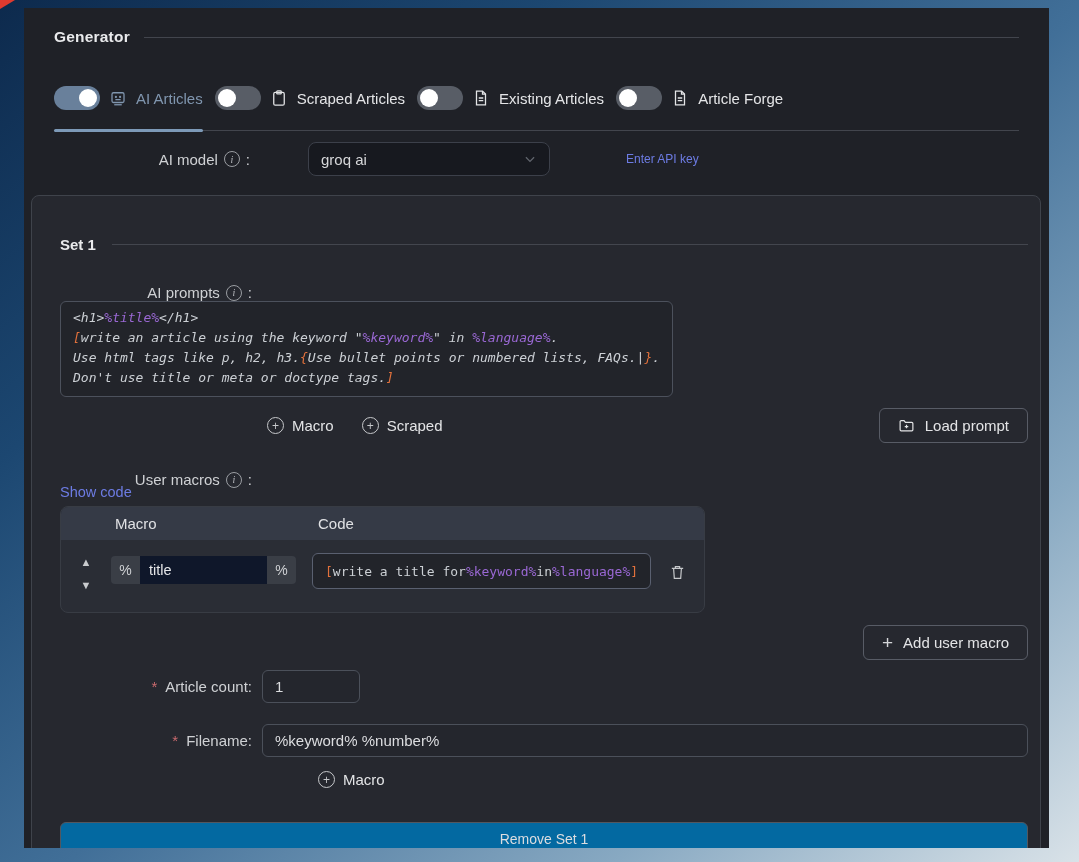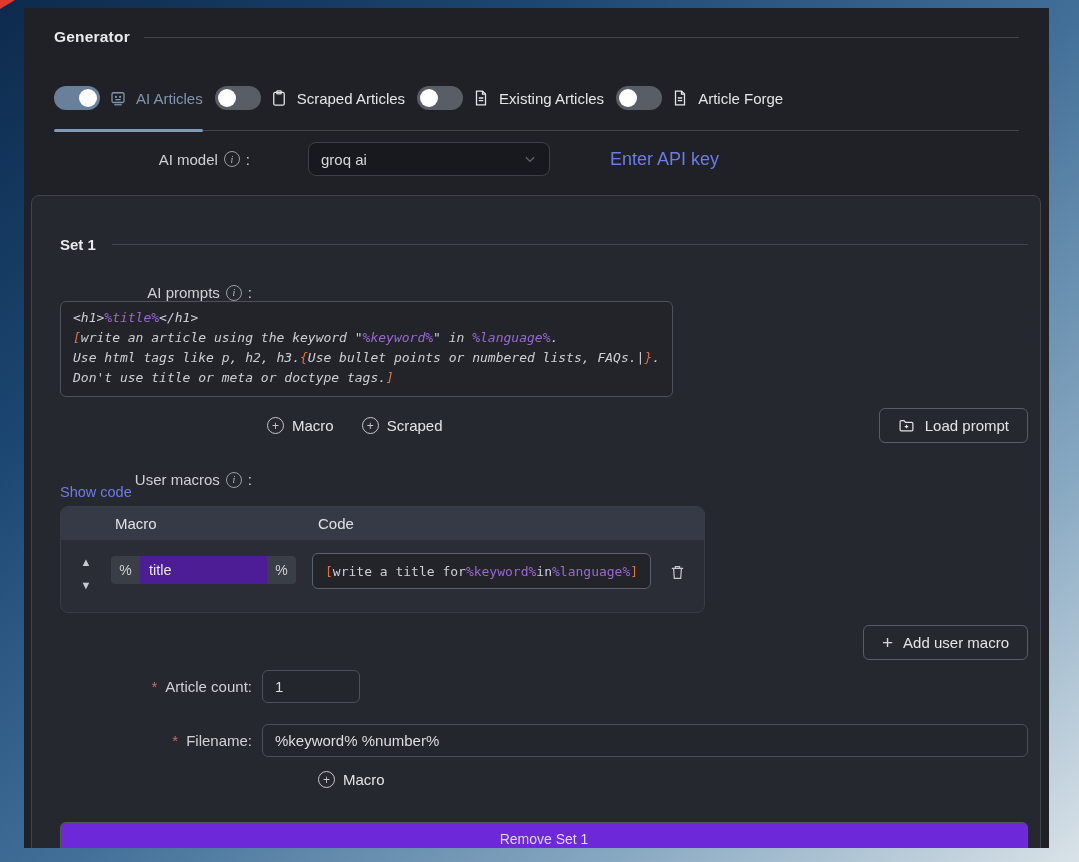--- a/index.html
+++ b/index.html
@@ -33,21 +33,21 @@
   .toggle .knob { position:absolute; top:3px; left:3px; width:18px; height:18px; border-radius:50%; background:#ffffff; }
   .toggle.on { background:#69809b; }
   .toggle.on .knob { left:25px; }
 
   
   .model-row { display:flex; align-items:center; margin-top:11px;gap:48px; }
   .label-col { width:196px; display:flex; justify-content:flex-end; align-items:center; gap:6px; color:#cfd1d4; font-size:15px; }
   .info-icon { width:16px; height:16px; border:1px solid #9a9da2; border-radius:50%; color:#b9bbbf; font-size:10px; font-style:italic; font-family:"Liberation Serif",serif; display:inline-flex; align-items:center; justify-content:center; flex:0 0 auto; }
   .select-box { margin-left:10px; width:242px; height:34px; background:#17191f; border:1px solid #3c404a; border-radius:8px; padding:0 12px; display:flex; align-items:center; justify-content:space-between; color:#d6d7d9; font-size:15px; cursor:pointer; }
   .chevron { color:#61656d; display:flex; }
-  .link { color:#6d7ce4; font-size:18px; margin-left:12px; text-decoration:none; cursor:pointer; }
+  .link { color:#6d7ce4; font-size:12px; margin-left:28px; text-decoration:none; cursor:pointer; }
 
   
   .set-panel { margin:19px 8px 0 7px; border:1px solid #3f434b; border-radius:8px; background:#26282f; padding:40px 12px 30px 28px; }
   .set-header { display:flex; align-items:center; }
   .set-title { font-size:15px; font-weight:bold; color:#e9eaec; }
   .set-header .hline { background:#43464e; margin-left:16px; }
 
   .frow { display:flex; align-items:center; }
   .frow.top { align-items:flex-start;flex-direction:column; }
   .flabel { width:192px; margin-right:10px; display:flex; justify-content:flex-end; align-items:center; gap:6px; color:#cfd1d4; font-size:15px; flex:0 0 auto; }
@@ -78,38 +78,38 @@
   .show-code-row .link { font-size:14.5px; margin-left:0; }
   .macro-table { background:#2a2d35; border:1px solid #383c44; border-radius:8px; overflow:hidden; }
   .mt-header { display:flex; background:#353a46; height:33px; align-items:center; font-size:15px; color:#e0e1e4; }
   .mt-h-macro { width:250px; padding-left:54px; }
   .mt-h-code { flex:1; padding-left:7px; }
   .mt-row { display:flex; align-items:flex-start; padding:13px 0 21px 0; }
   .arrows-col { width:50px; display:flex; flex-direction:column; align-items:center; gap:12px; padding-top:4px; }
   .arrow-btn { background:none; border:none; color:#c9cbce; font-size:11px; cursor:pointer; line-height:1; }
   .macro-input-group { display:flex; height:28px; border-radius:4px; overflow:hidden; margin-top:3px; }
   .pct-box { width:29px; background:#3a3e46; color:#cfd1d4; font-size:14px; display:flex; align-items:center; justify-content:center; cursor:pointer; }
-  .macro-name-input { width:127px; background:#4c1d95; border:none; outline:none; color:#e6e7e9; font-size:14.5px; padding:0 9px; font-family:inherit; }
+  .macro-name-input { width:127px; background:#0f172a; border:none; outline:none; color:#e6e7e9; font-size:14.5px; padding:0 9px; font-family:inherit; }
   .row-code-field { flex:1; margin-left:16px; border:1px solid #5a6070; border-radius:6px; background:#22242a; height:36px; display:flex; align-items:center; padding:0 12px; font-family:"DejaVu Sans Mono", monospace; font-size:13px; cursor:text; }
   .trash-col { width:53px; display:flex; justify-content:center; padding-top:10px; }
   .trash-btn { background:none; border:none; color:#c6c8cb; cursor:pointer; display:flex; }
 
   .add-macro-row { display:flex; justify-content:flex-end; margin-top:12px; }
   .plus-glyph { font-size:19px; font-weight:400; line-height:1; color:#d3d5d8; }
 
   .count-row { margin-top:10px; }
   .text-input { height:33px; background:#24262d; border:1px solid #4b505a; border-radius:6px; color:#dcdde0; font-size:15px; padding:0 12px; font-family:inherit; outline:none; }
   .count-input { width:98px; }
   .filename-row { margin-top:21px; }
   .filename-input { flex:1; }
   .fn-macro-row { margin-top:14px; }
   .fn-macro-area { flex:1; padding-left:56px; display:flex; }
 
   .remove-row { margin-top:34px; }
-  .remove-btn { width:100%; height:34px; border:1px solid #53575f; border-radius:6px; background:#6d28d9; color:#dcdde0; font-size:14px; font-family:inherit; cursor:pointer; }
+  .remove-btn { width:100%; height:34px; border:1px solid #53575f; border-radius:6px; background:#0369a1; color:#dcdde0; font-size:14px; font-family:inherit; cursor:pointer; }
 
   svg { display:block; }
 </style>
 </head>
 <body>
 
 <div class="corner-mark"></div>
 
 <div class="app">
   <div class="top-section">

